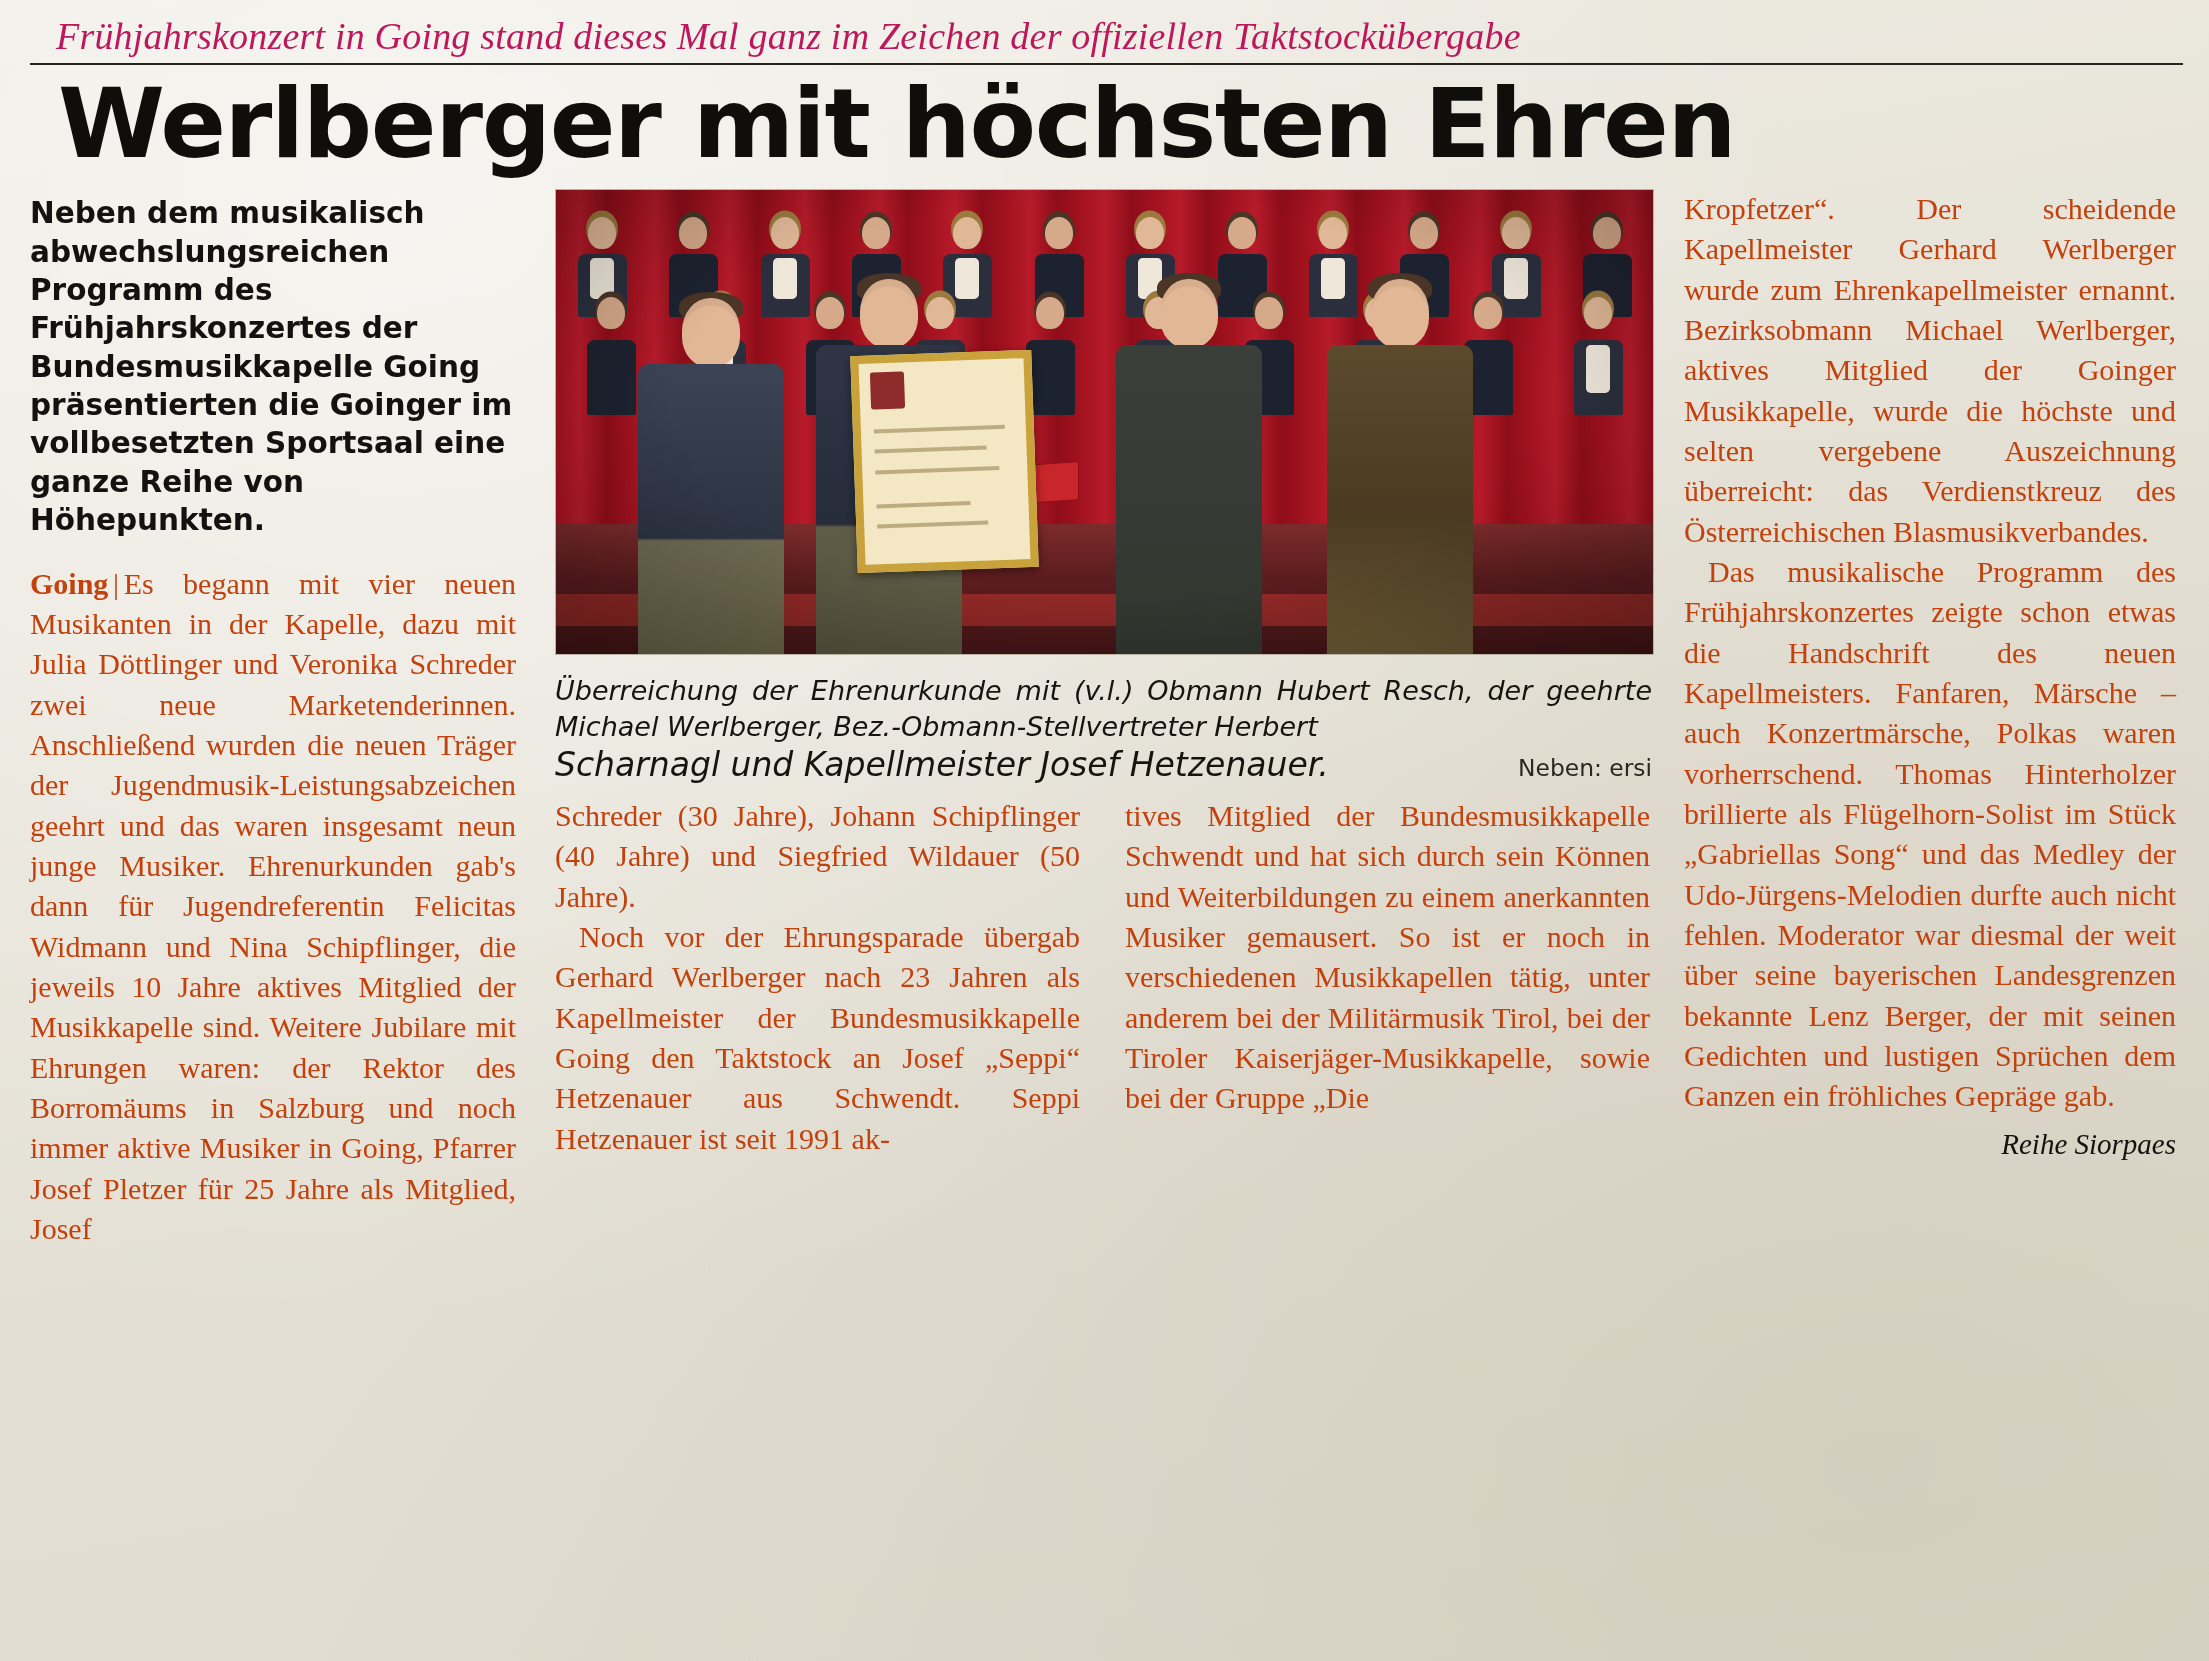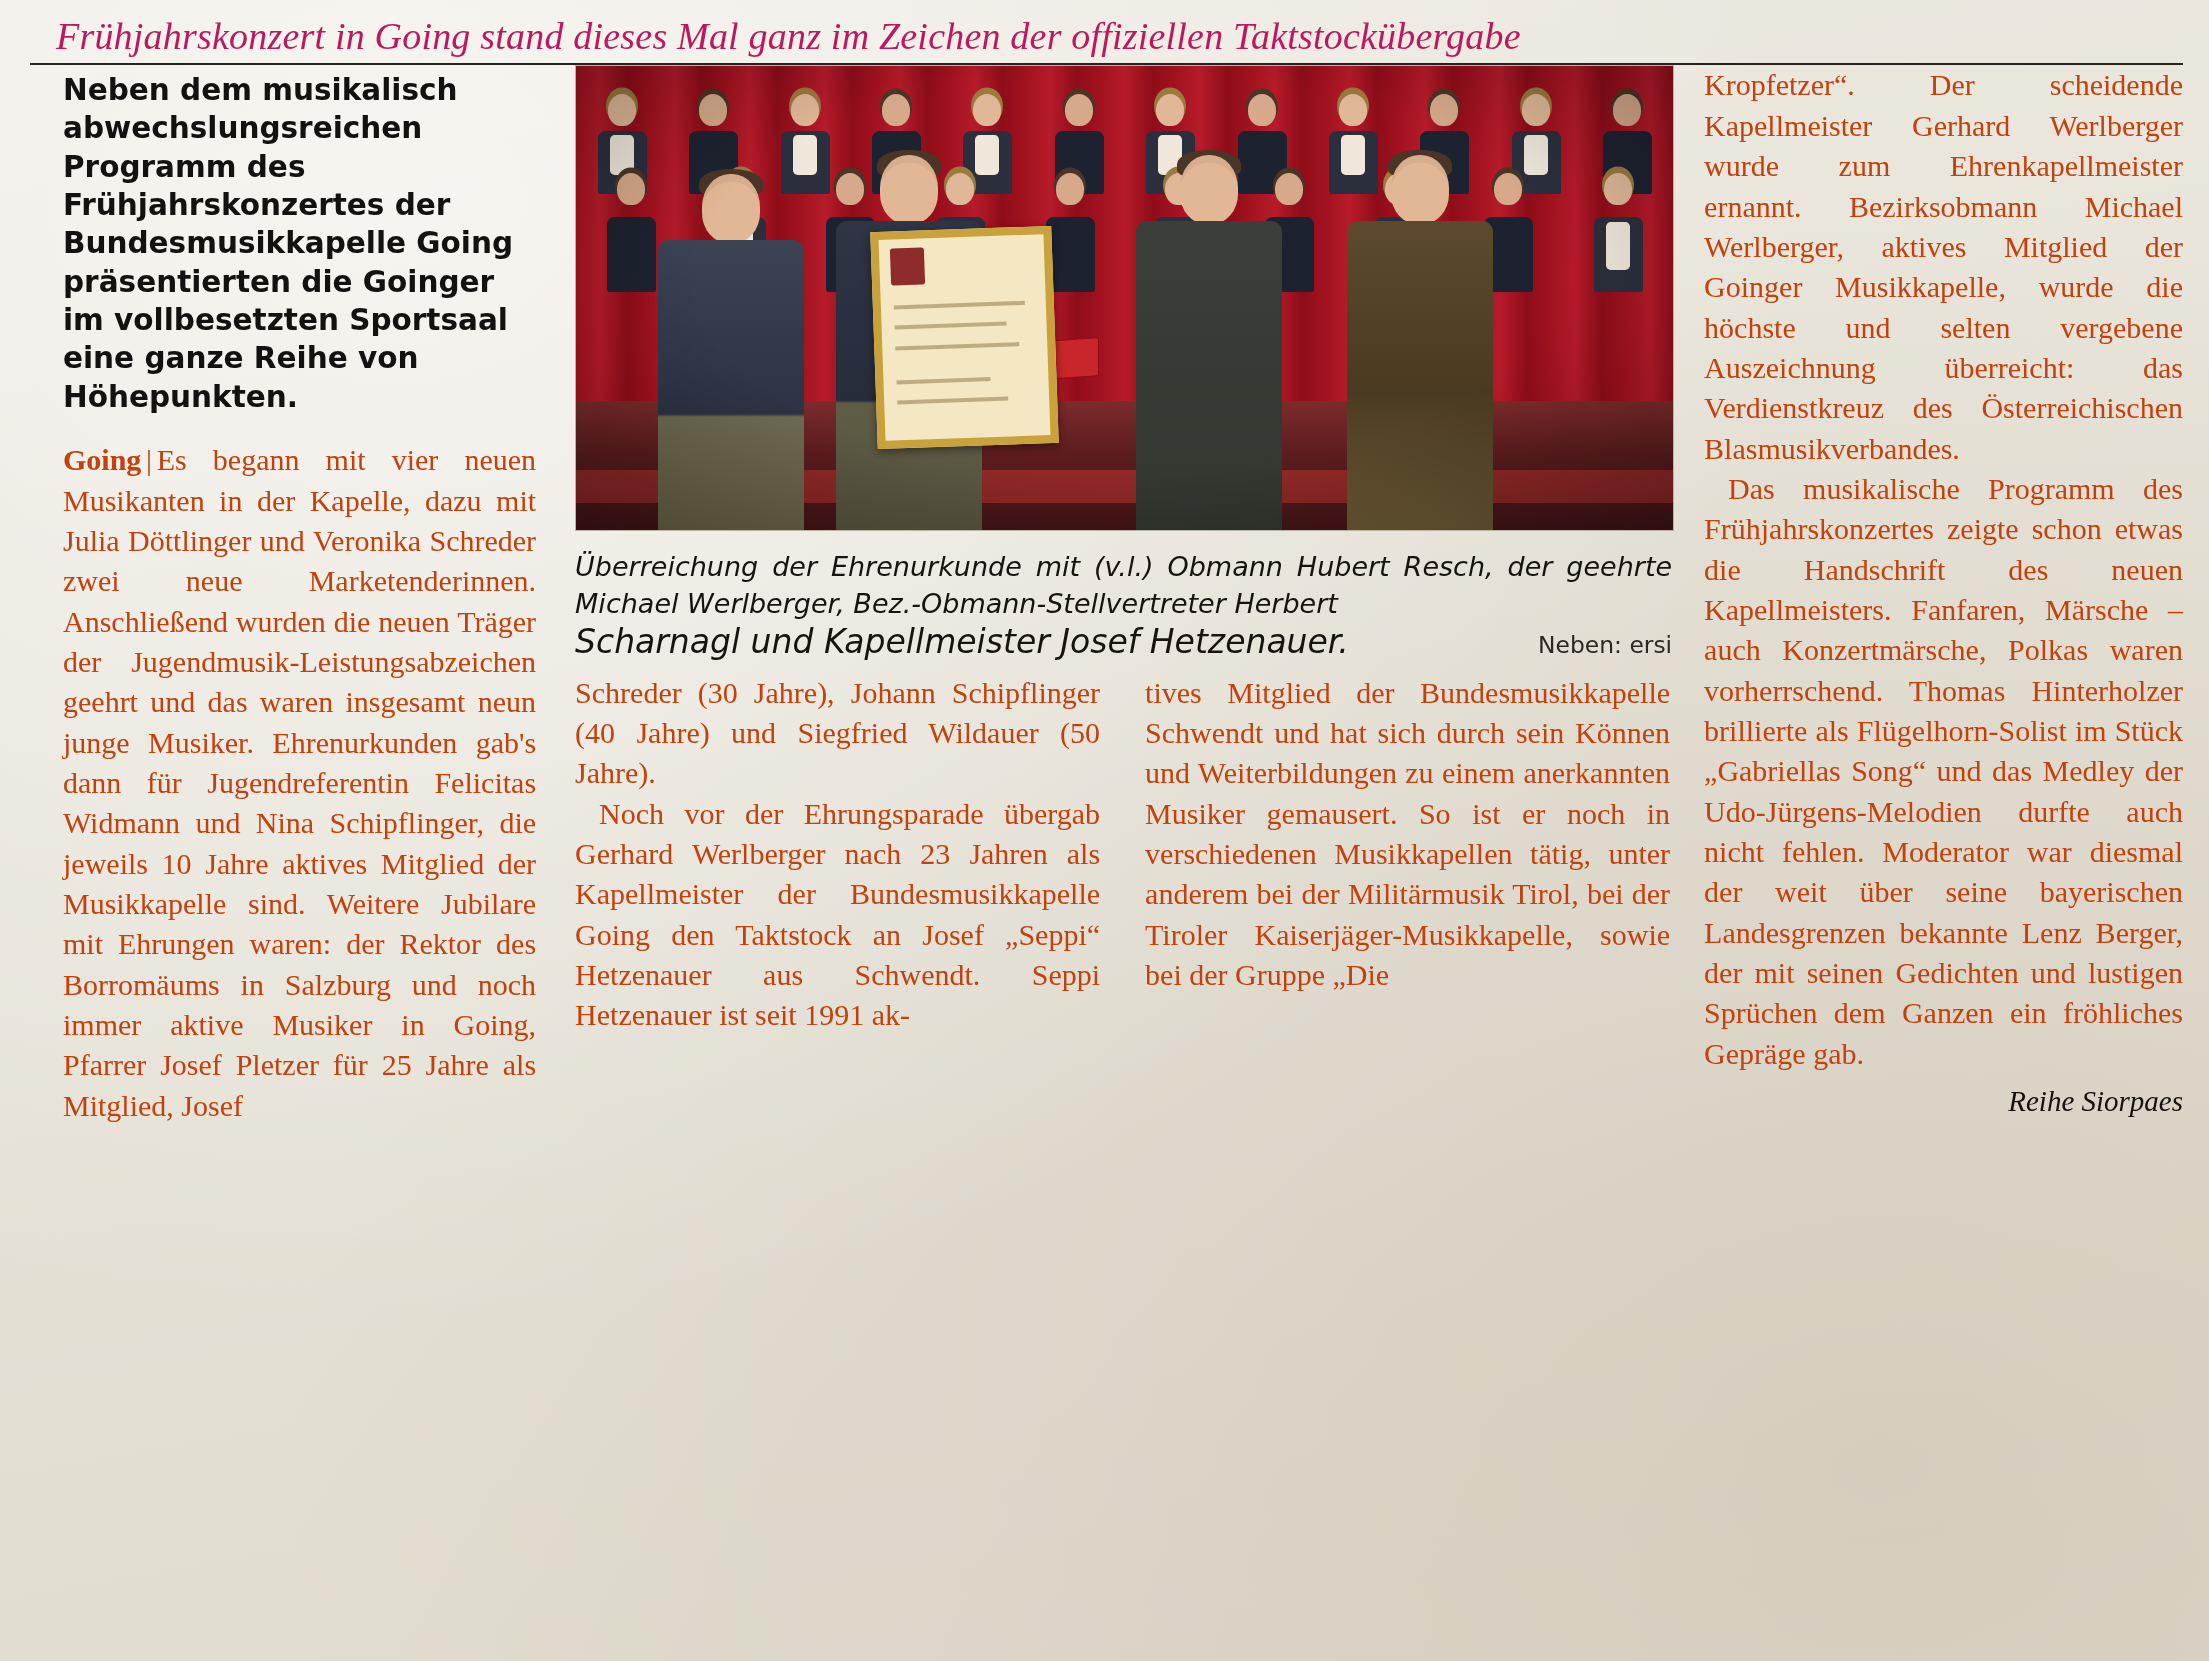--- a/index.html
+++ b/index.html
@@ -68,21 +68,21 @@
   
   .columns {
     display: flex;
     gap: 0;
     align-items: flex-start;
     width: 100%;
   }
   .col {
     box-sizing: border-box;
   }
-  .col-left  { width: 525px; padding-right: 39px; margin-left: 33px; }
+  .col-left  { width: 525px; padding-right: 39px; }
   .col-mid   { width: 1129px; padding-right: 32px; }
   .col-right { width: 492px; }
 
   
   .lead {
     font-family: "DejaVu Sans", sans-serif;
     font-weight: bold;
     font-size: 29.5px;
     line-height: 1.30;
     color: #131210;
@@ -285,20 +285,21 @@
 </head>
 <body>
 
 <div class="paper-tint"></div>
 
 <div class="page">
 
   <div class="kicker">Frühjahrskonzert in Going stand dieses Mal ganz im Zeichen der offiziellen Taktstockübergabe</div>
   <hr class="kicker-rule">
 
+  <h1 class="headline">Werlberger mit höchsten Ehren</h1>
 
   <div class="columns">
 
     <div class="col col-left">
       <p class="lead">Neben dem musikalisch abwechslungsreichen Programm des Frühjahrskonzertes der Bundesmusikkapelle Going präsentierten die Goinger im vollbesetzten Sportsaal eine ganze Reihe von Höhepunkten.</p>
       <p class="body-text"><span class="dateline">Going</span><span class="dateline-sep">|</span><span>Es begann mit vier neuen Musikanten in der Kapelle, dazu mit Julia Döttlinger und Veronika Schreder zwei neue Marketenderinnen. Anschließend wurden die neuen Träger der Jugendmusik-Leistungsabzeichen geehrt und das waren insgesamt neun junge Musiker. Ehrenurkunden gab's dann für Jugendreferentin Felicitas Widmann und Nina Schipflinger, die jeweils 10 Jahre aktives Mitglied der Musikkapelle sind. Weitere Jubilare mit Ehrungen waren: der Rektor des Borromäums in Salzburg und noch immer aktive Musiker in Going, Pfarrer Josef Pletzer für 25 Jahre als Mitglied, Josef</span></p>
     </div>
 
     <div class="col col-mid">
 

